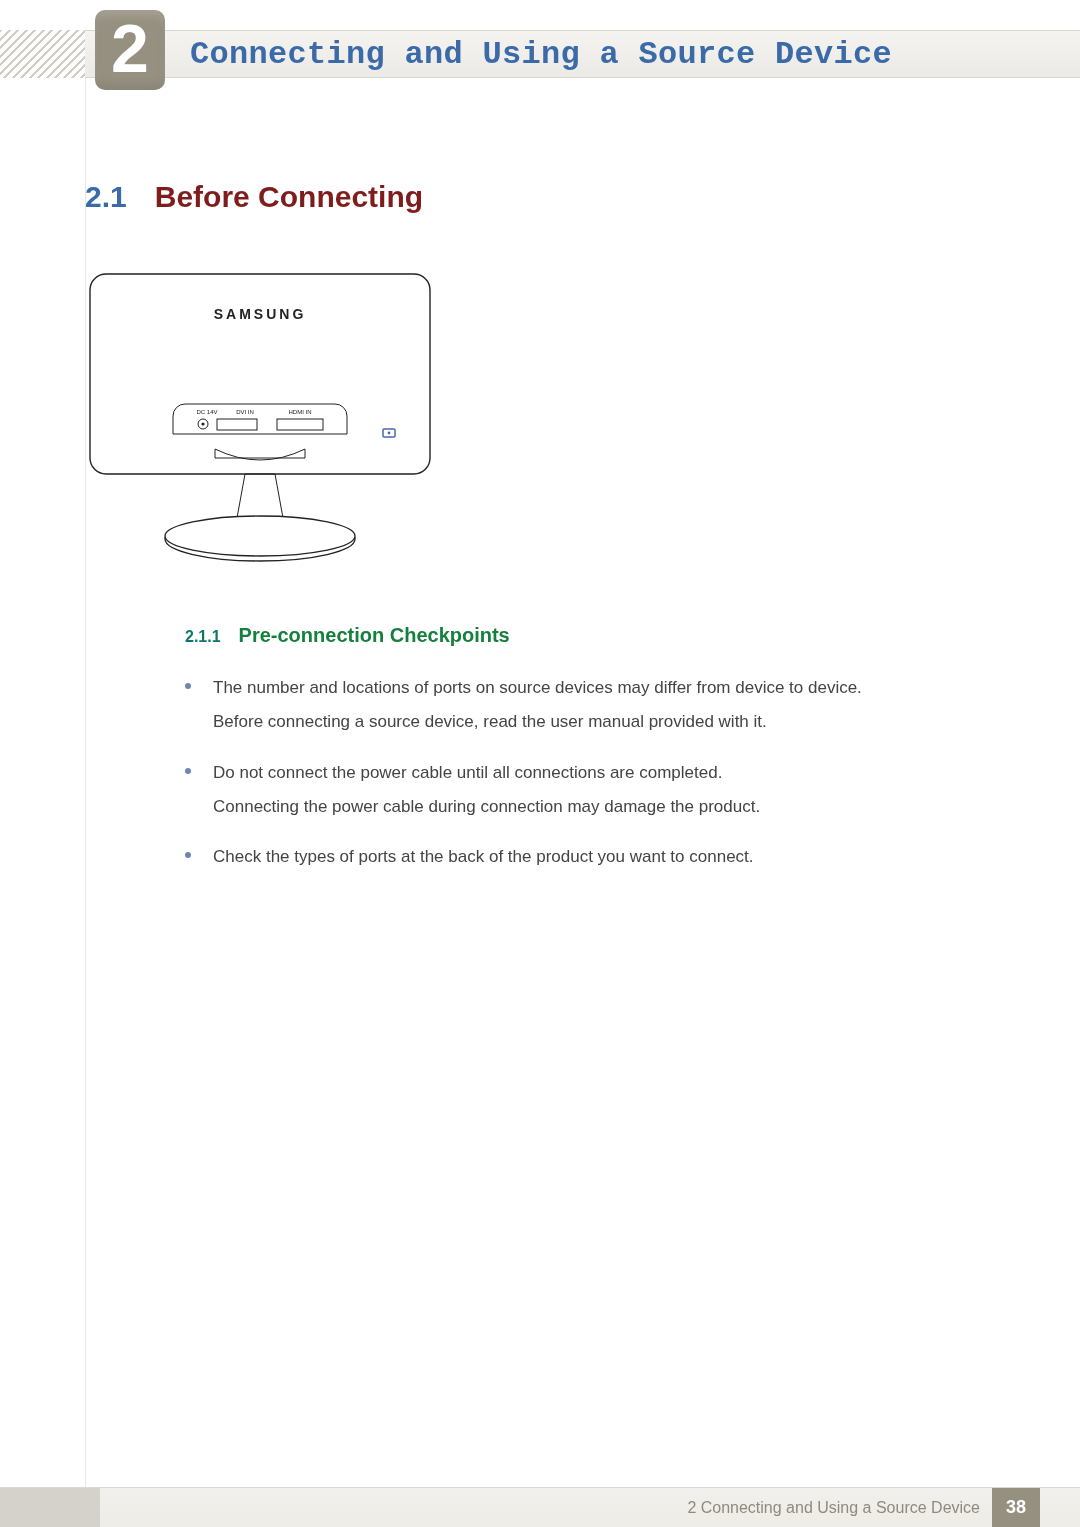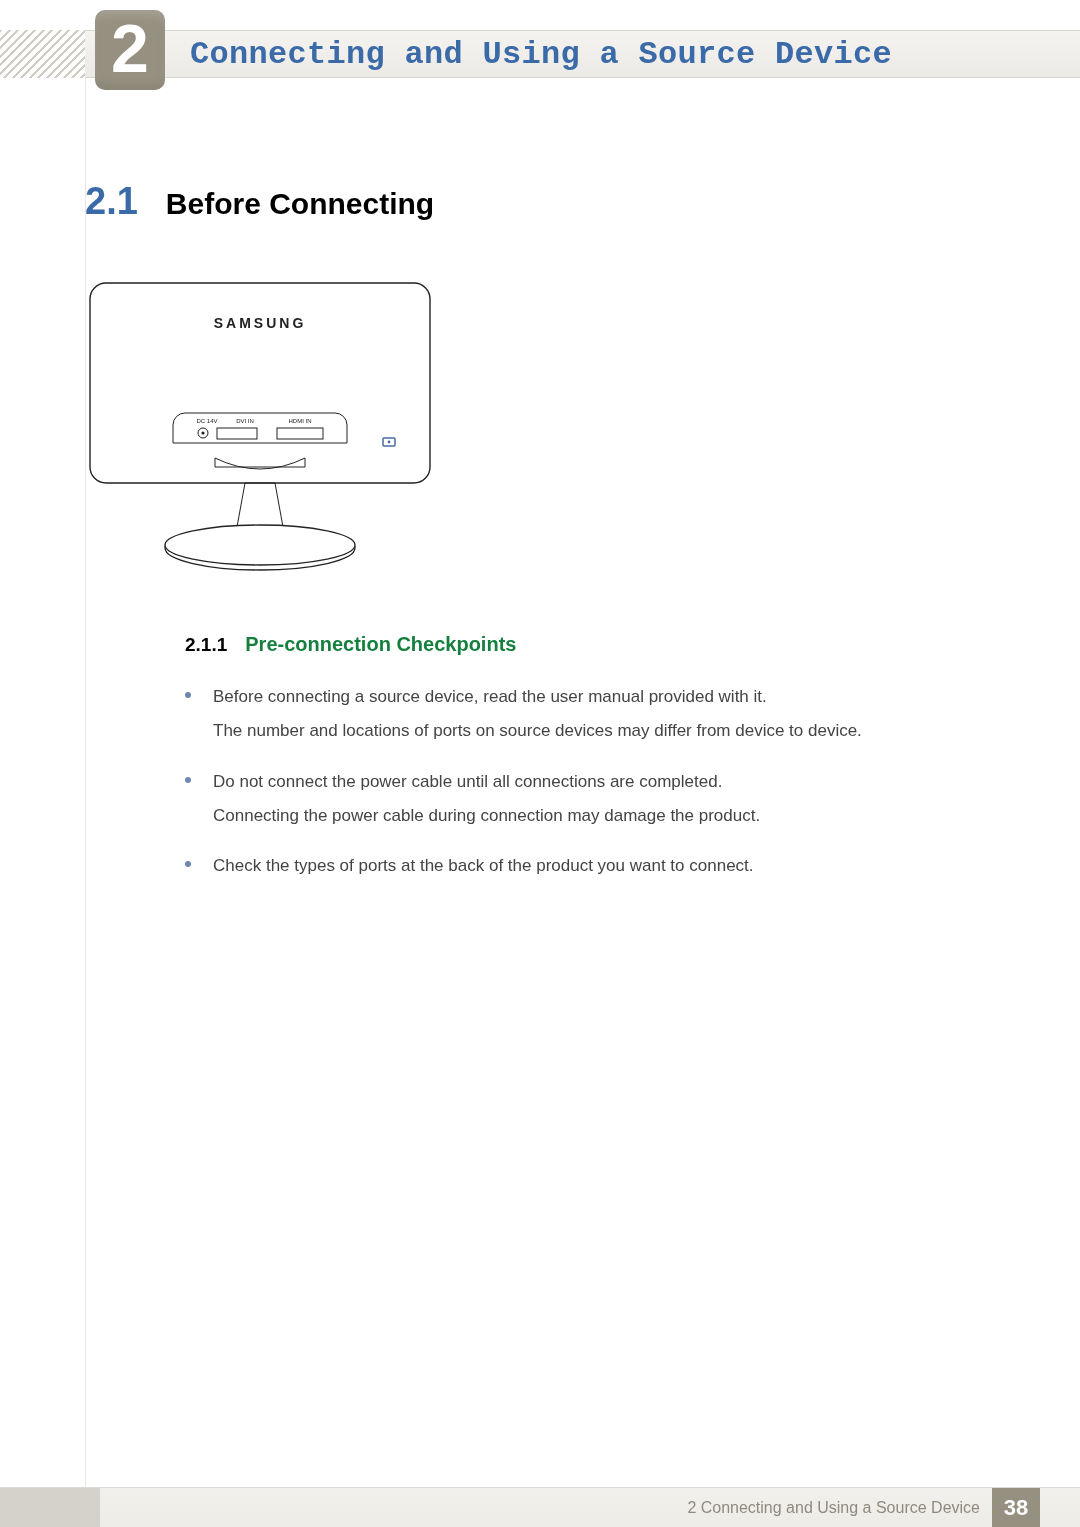--- a/index.html
+++ b/index.html
@@ -75,37 +75,37 @@
     left: 85px;
     right: 85px;
   }
 
   .sec-heading {
     display: flex;
     gap: 28px;
     align-items: baseline;
     margin-bottom: 55px;
   }
-  .sec-num   { color: #3a6aa8; font-size: 38px; font-weight: 700; }
-  .sec-title { color: #000000; font-size: 30px; font-weight: 700; }
+  .sec-num   { color: #3a6aa8; font-size: 30px; font-weight: 700; }
+  .sec-title { color: #7f1d1d; font-size: 30px; font-weight: 700; }
 
   .illus-wrap {
     display: flex;
     justify-content: flex-start;
     margin-bottom: 55px;
   }
 
   .sub-heading {
     display: flex;
     gap: 18px;
     align-items: baseline;
     margin-left: 100px;
     margin-bottom: 28px;
   }
-  .sub-num   { color: #000000; font-size: 19px; font-weight: 700; }
+  .sub-num   { color: #0f766e; font-size: 16px; font-weight: 700; }
   .sub-title { color: #15803d; font-size: 20px; font-weight: 700; }
 
   .bullets { margin-left: 100px; }
   .bullet {
     display: flex;
     gap: 22px;
     margin-bottom: 16px;
   }
   .bullet .dot {
     width: 6px; height: 6px;
@@ -147,21 +147,21 @@
   }
   .footer-text {
     color: #8f8a7d;
     font-size: 16px;
     margin-right: 12px;
   }
   .page-badge {
     width: 48px; height: 40px;
     background: #969081;
     color: #fff;
-    font-size: 22px;
+    font-size: 18px;
     font-weight: 700;
     display: flex;
     align-items: center;
     justify-content: center;
     margin-right: 40px;
   }
 
   
   .side-rule {
     position: absolute;
@@ -228,22 +228,22 @@
 
   <div class="sub-heading">
     <span class="sub-num">2.1.1</span>
     <span class="sub-title">Pre-connection Checkpoints</span>
   </div>
 
   <div class="bullets">
     <div class="bullet">
       <div class="dot"></div>
       <div class="text">
+        <p>The number and locations of ports on source devices may differ from device to device.</p>
         <p>Before connecting a source device, read the user manual provided with it.</p>
-        <p>The number and locations of ports on source devices may differ from device to device.</p>
       </div>
     </div>
     <div class="bullet">
       <div class="dot"></div>
       <div class="text">
         <p>Do not connect the power cable until all connections are completed.</p>
         <p>Connecting the power cable during connection may damage the product.</p>
       </div>
     </div>
     <div class="bullet">

